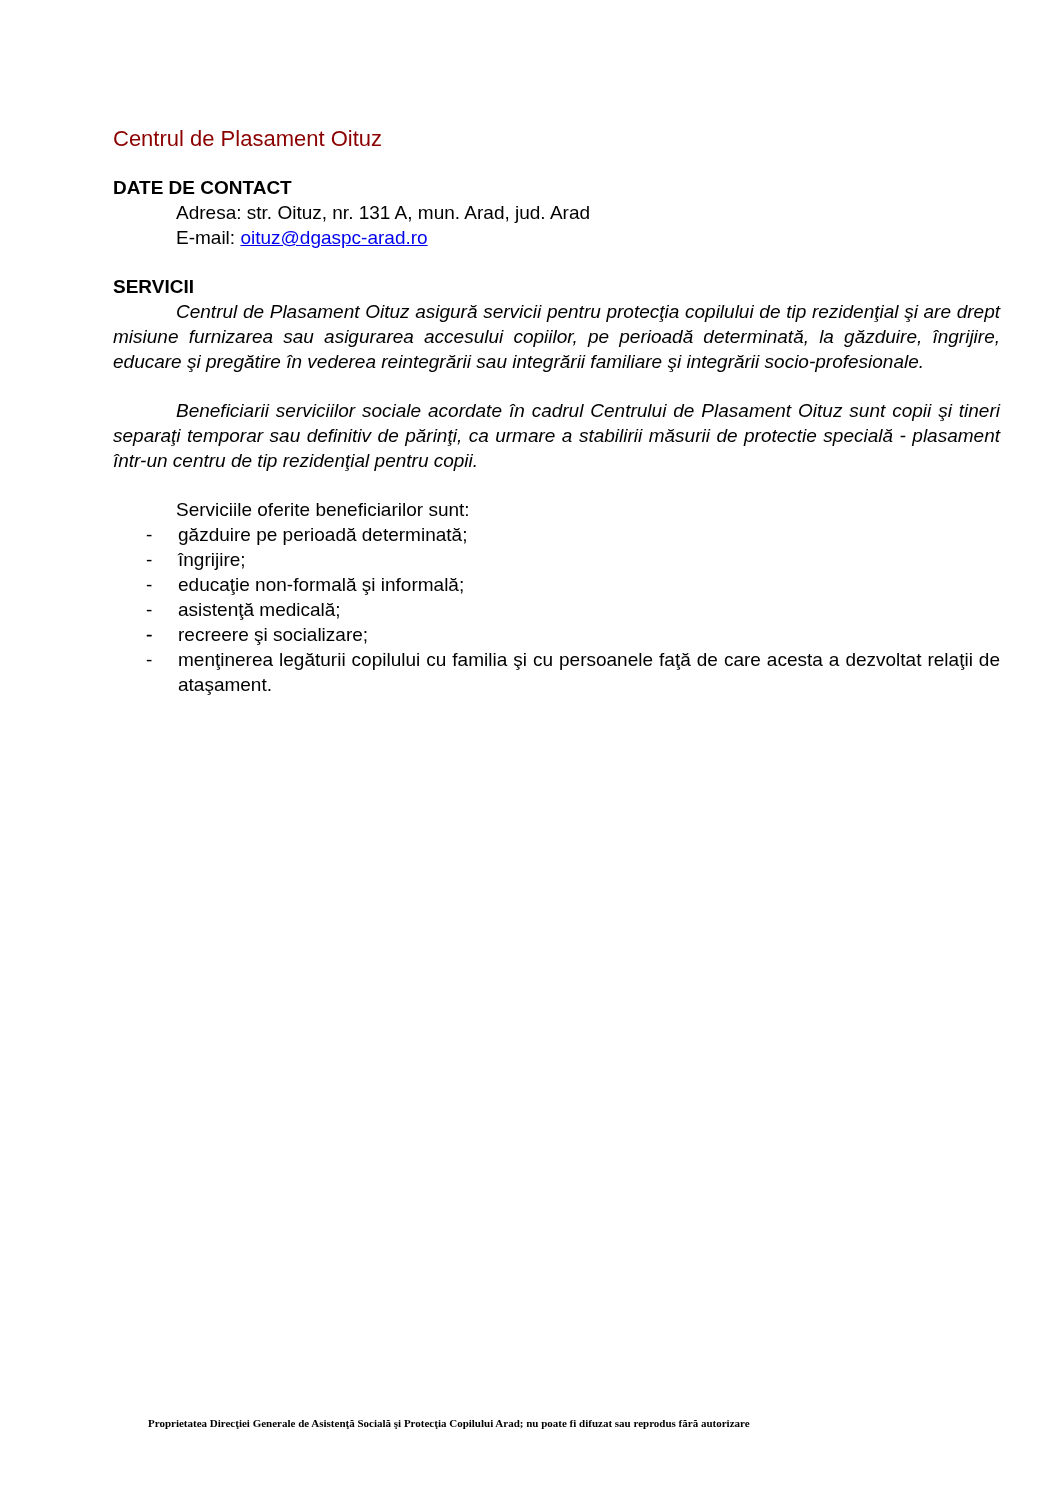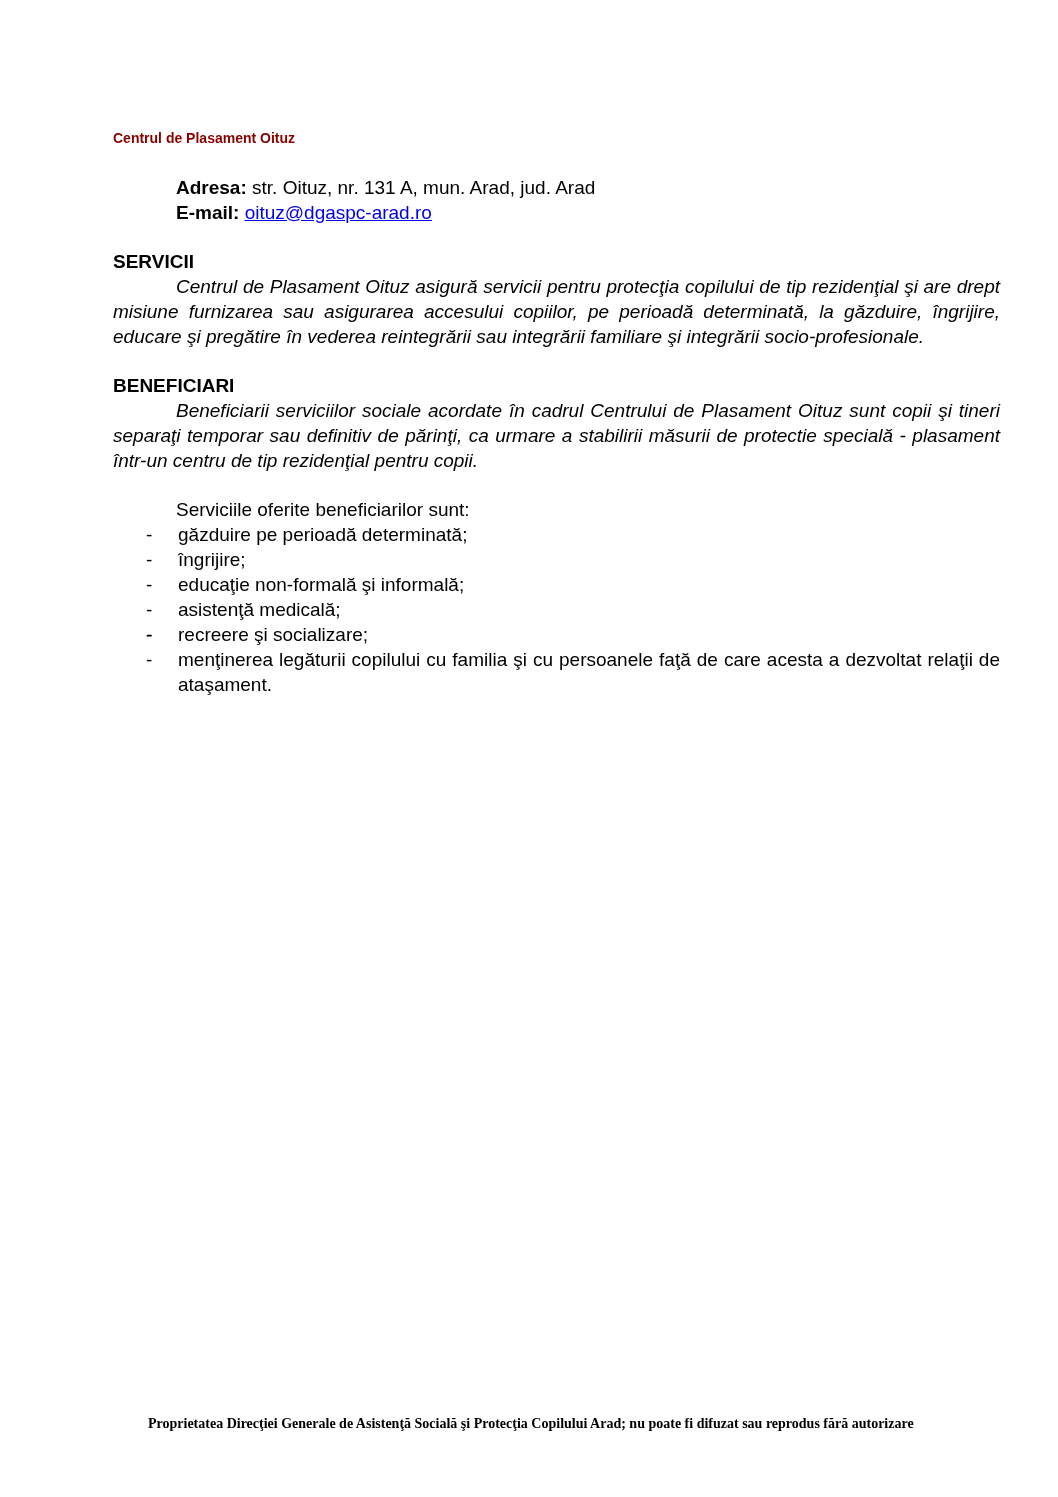--- a/index.html
+++ b/index.html
@@ -18,32 +18,32 @@
     font-size: 19px;
     line-height: 25px;
     overflow: hidden;
   }
   .content {
     padding: 126px 58px 0 113px; 
   }
   h1, h2, p, ul, li { margin: 0; padding: 0; }
   .doc-title {
     color: var(--color-title, #8B0000);
-    font-size: 14px;
-    font-weight: bold;
+    font-size: 22px;
+    font-weight: normal;
     line-height: 25px;
   }
   .sec { margin-top: 24px; }           
   h2.heading {
     font-size: 19px;
     font-weight: bold;
     line-height: 25px;
   }
   .indented { padding-left: 63px; }    
-  .label { font-weight: bold; }
+  .label { font-weight: normal; }
   .email-link {
     color: var(--color-link, #0000EE);
     text-decoration: underline;
     cursor: pointer;
   }
   .chief-line { font-weight: bold; }
   .para {
     text-align: justify;
     text-indent: 63px;
     font-style: italic;
@@ -59,46 +59,46 @@
     left: 33px;           
     top: 0;
   }
   .footer-note {
     position: absolute;
     left: 148px;
     top: 1417px;
     width: 760px;
     font-family: "Liberation Serif", serif;
     font-weight: bold;
-    font-size: 14px;
+    font-size: 11px;
     line-height: 13px;
     white-space: nowrap;
   }
 </style>
 </head>
 <body>
 
 <div class="page">
   <div class="content">
 
     <h1 class="doc-title">Centrul de Plasament Oituz</h1>
 
     <section class="sec">
+      <h2 class="heading">DATE DE CONTACT</h2>
       <p class="indented"><span class="label">Adresa:</span> <span>str. Oituz, nr. 131 A, mun. Arad, jud. Arad</span></p>
       <p class="indented"><span class="label">E-mail:</span> <a href="#" class="email-link">oituz@dgaspc-arad.ro</a></p>
     </section>
 
 
     <section class="sec">
       <h2 class="heading">SERVICII</h2>
       <p class="para">Centrul de Plasament Oituz asigură servicii pentru protecţia copilului de tip rezidenţial şi are drept misiune furnizarea sau asigurarea accesului copiilor, pe perioadă determinată, la găzduire, îngrijire, educare şi pregătire în vederea reintegrării sau integrării familiare şi integrării socio-profesionale.</p>
     </section>
 
     <section class="sec">
-      <h2 class="heading">BENEFICIARI</h2>
       <p class="para">Beneficiarii serviciilor sociale acordate în cadrul Centrului de Plasament Oituz sunt copii şi tineri separaţi temporar sau definitiv de părinţi, ca urmare a stabilirii măsurii de protectie specială - plasament într-un centru de tip rezidenţial pentru copii.</p>
     </section>
 
     <section class="sec">
       <p class="indented">Serviciile oferite beneficiarilor sunt:</p>
       <ul class="svc-list">
         <li class="svc-item"><span class="dash-bullet">-</span><span>găzduire pe perioadă determinată;</span></li>
         <li class="svc-item"><span class="dash-bullet">-</span><span>îngrijire;</span></li>
         <li class="svc-item"><span class="dash-bullet">-</span><span>educaţie non-formală şi informală;</span></li>
         <li class="svc-item"><span class="dash-bullet">-</span><span>asistenţă medicală;</span></li>

